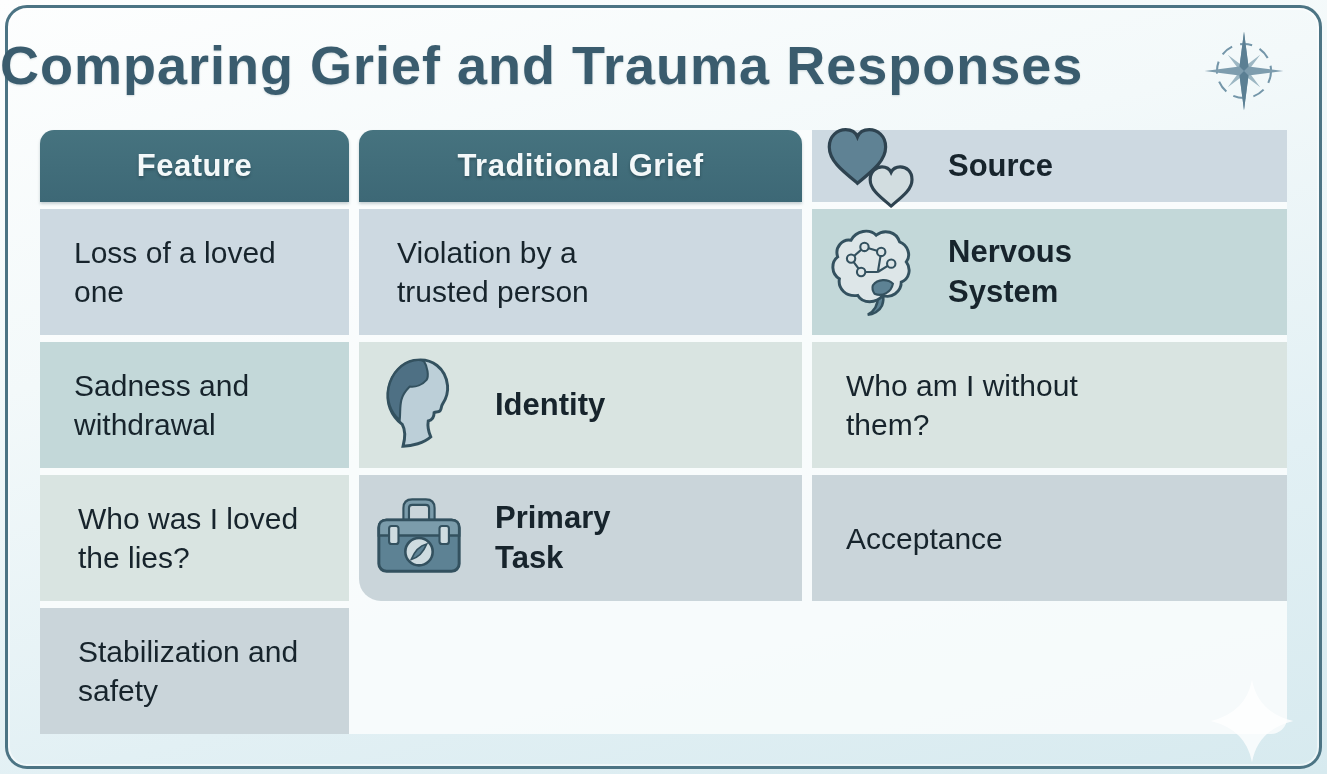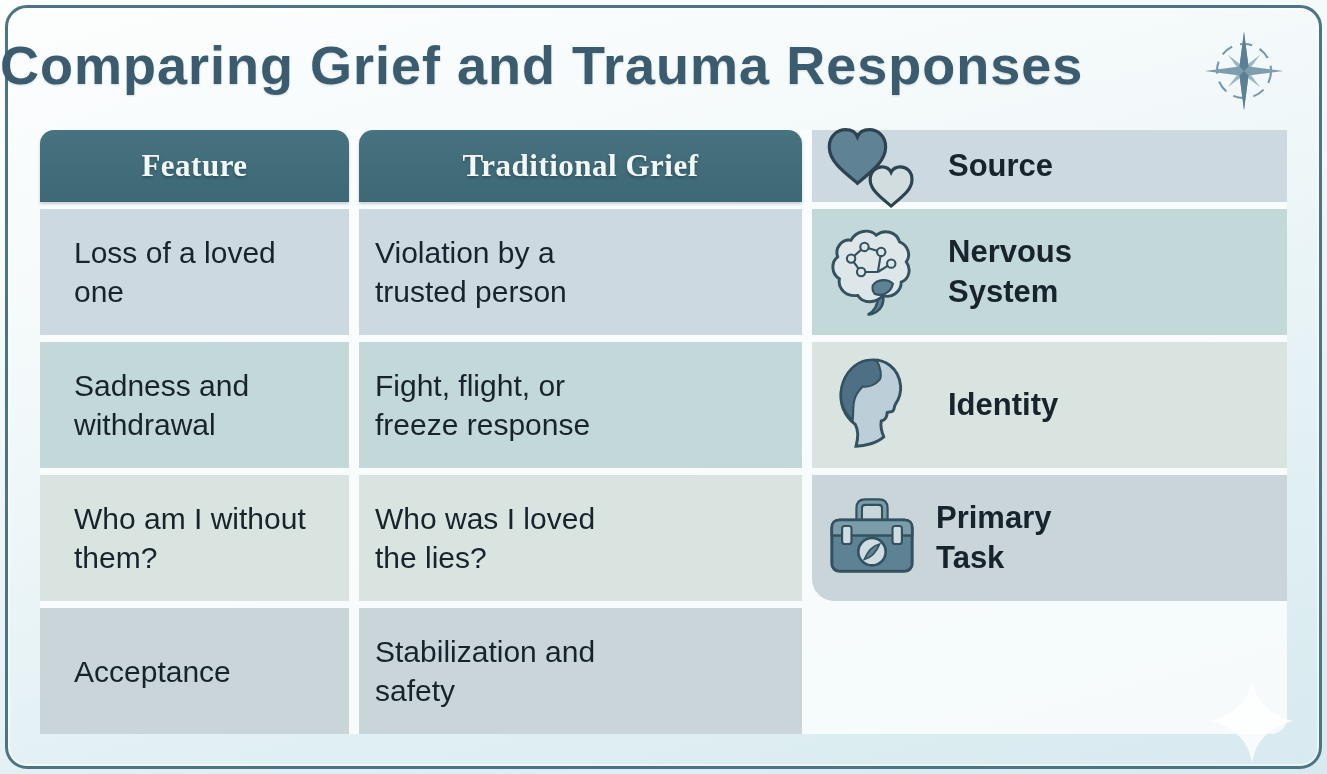--- a/index.html
+++ b/index.html
@@ -23,32 +23,31 @@
     display:grid;grid-template-columns:309px 443px 475px;
     grid-template-rows:72px 126px 126px 126px 126px;
     gap:7px 10px;background:rgba(250,253,253,.85);border-radius:16px;
   }
   .hcell{
     background:linear-gradient(180deg,#46737f 0%,#3d6876 100%);
     border-radius:14px 14px 0 0;display:flex;align-items:center;justify-content:center;
     font-size:31px;font-weight:bold;color:#f3f8f9;
     text-shadow:0 2px 3px rgba(20,40,50,.4);letter-spacing:.5px;
     box-shadow:0 2px 3px rgba(40,70,85,.25);
-    font-family:Liberation Serif, serif;
   }
   .cell{display:flex;align-items:center;font-size:30px;color:#17242c;line-height:1.3;}
   .feat{gap:24px;padding-left:8px;font-weight:bold;font-size:31px;}
   .val{padding-left:34px;padding-right:20px;}
-  .c3{padding-left:16px;}
+  .c3{padding-left:38px;}
   .pre{white-space:pre-line;}
   .r1{background:#cdd9e1;}
   .r2{background:#c3d8d9;}
   .r3{background:#d9e4e1;}
   .r4{background:#cad5da;}
-  .bl{border-radius:0 0 0 22px;gap:12px;}
+  .bl{border-radius:0 0 0 22px;}
   .icon{width:104px;min-width:104px;display:flex;align-items:center;justify-content:center;}
   .icon svg{display:block;}
   .sparkle{position:absolute;right:32px;top:678px;width:86px;height:86px;}
 </style>
 </head>
 <body>
 
 <div class="frame"></div>
 
 <div class="title">Comparing Grief and Trauma Responses</div>
@@ -97,24 +96,20 @@
         <circle cx="78" cy="46" r="5" fill="#dde6e8" stroke="#33515f" stroke-width="2.5"></circle>
       </svg>
     </span>
     <span class="pre">Nervous
 System</span>
   </div>
   <div class="cell val r2">
     <span class="pre">Sadness and
 withdrawal</span>
   </div>
-  <div class="cell val c3 r2">
-    <span class="pre">Fight, flight, or
-freeze response</span>
-  </div>
 
   <div class="cell feat r3">
     <span class="icon">
       <svg width="84" height="104" viewBox="0 0 100 118">
         <path d="M44,6 C66,2 82,16 84,36 C85,46 82,52 78,58 C76,61 77,64 75,66 C73,68 70,67 68,68 C68,73 67,77 61,78 C60,84 61,90 64,97 C56,104 42,108 31,108 C34,97 34,89 30,82 C17,72 10,56 14,38 C18,20 30,9 44,6 Z" fill="#bccfd8" stroke="#33515f" stroke-width="3.5"></path>
         <path d="M44,6 C30,9 18,20 14,38 C11,53 16,68 27,77 C28,68 27,61 29,53 C31,45 35,41 39,37 C46,38 54,35 59,29 C62,25 60,13 56,7 C52,5 48,5 44,6 Z" fill="#4e7084" stroke="#33515f" stroke-width="2.5"></path>
       </svg>
     </span>
     <span class="pre">Identity</span>
   </div>

